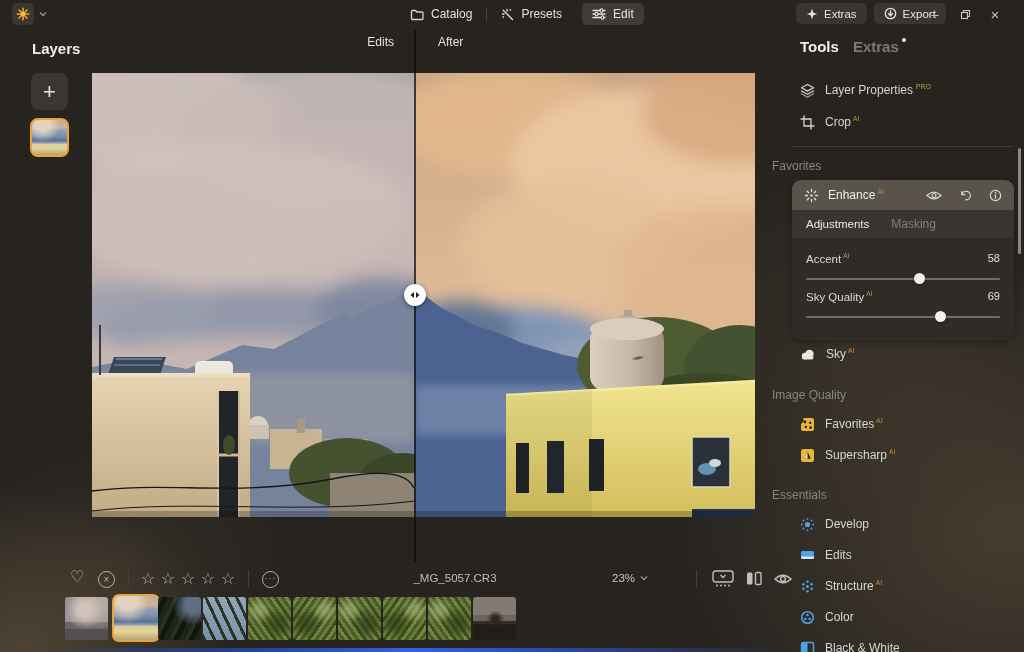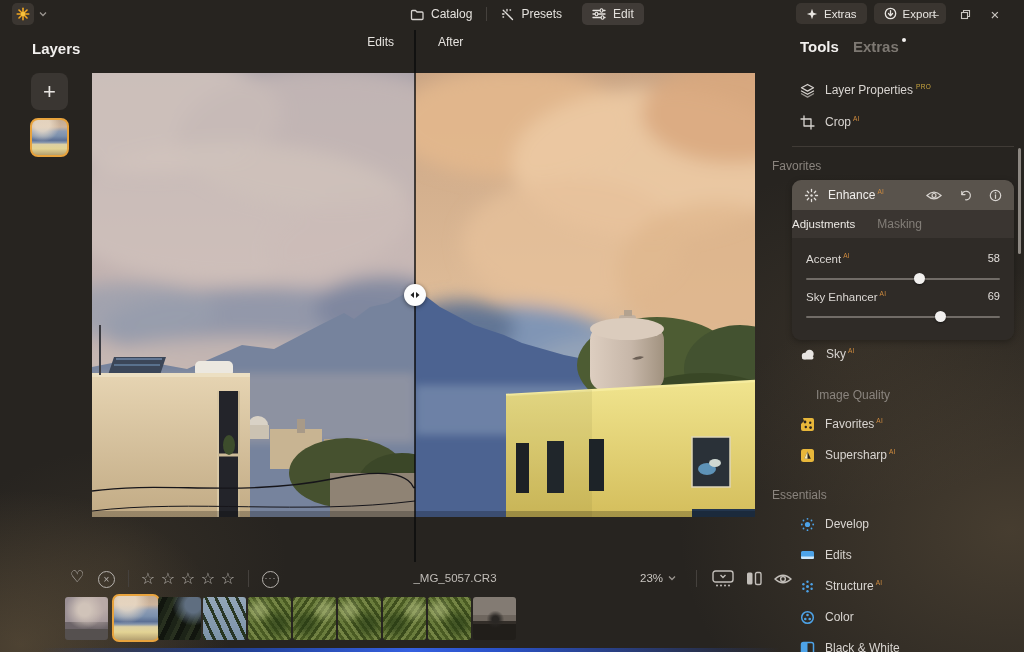--- a/index.html
+++ b/index.html
@@ -315,21 +315,21 @@
     </div>
     <div class="abs vdiv" style="left:128px;top:7px;height:17px;"></div>
     <div class="abs" style="left:138px;top:6px;">
       <span class="star">☆</span><span class="star">☆</span><span class="star">☆</span><span class="star">☆</span><span class="star">☆</span>
     </div>
     <div class="abs vdiv" style="left:248px;top:7px;height:17px;"></div>
     <div class="abs circ-ico" style="left:262px;top:8px;font-size:9px;letter-spacing:1px;">
       <span style="margin-top:-3px;">···</span>
     </div>
     <div class="abs" style="left:355px;top:9px;width:200px;text-align:center;font-size:11.5px;color:#c2beb9;">_MG_5057.CR3</div>
-    <div class="abs" style="left:612px;top:9px;display:flex;align-items:center;gap:5px;color:#cac6c1;font-size:11.5px;margin-left:28px;">
+    <div class="abs" style="left:612px;top:9px;display:flex;align-items:center;gap:5px;color:#cac6c1;font-size:11.5px;">
       <span>23%</span>
       <span class="ico">
         <svg width="8" height="6" viewBox="0 0 8 6">
             <polyline points="1,1.5 4,4.5 7,1.5" fill="none" stroke="#9a958f" stroke-width="1.3"></polyline>
           </svg>
       </span>
     </div>
     <div class="abs vdiv" style="left:696px;top:7px;height:17px;"></div>
     <span class="abs ico" style="left:712px;top:7px;">
       <svg width="22" height="17" viewBox="0 0 22 17">
@@ -434,34 +434,34 @@
           </svg>
         </span>
         <span class="ico" style="margin-left:8px;">
           <svg width="13" height="13" viewBox="0 0 14 14">
             <circle cx="7" cy="7" r="5.6" fill="none" stroke="#d8d4d0" stroke-width="1.3"></circle>
             <line x1="7" y1="6.3" x2="7" y2="10" stroke="#d8d4d0" stroke-width="1.3" stroke-linecap="round"></line>
             <circle cx="7" cy="4" r="0.9" fill="#d8d4d0"></circle>
           </svg>
         </span>
       </div>
-      <div style="height:28px;background:#3a3531;display:flex;align-items:center;padding:0 0;gap:22px;">
+      <div style="height:28px;background:#3a3531;display:flex;align-items:center;padding:0 14px;gap:22px;">
         <span style="font-size:11.5px;color:#ebe8e4;">Adjustments</span>
         <span style="font-size:12px;color:#837e78;">Masking</span>
       </div>
       <div style="height:102px;background:#2f2b27;position:relative;">
         <div class="abs" style="left:14px;top:14px;font-size:11.5px;color:#dcd8d4;">
           <span>Accent</span><span class="sup">AI</span>
         </div>
         <div class="abs" style="right:14px;top:14px;font-size:11px;color:#e2dedb;">58</div>
         <div class="track" style="top:40px;">
           <div class="thumbk" style="left: calc(58% - 5px);"></div>
         </div>
         <div class="abs" style="left:14px;top:52px;font-size:11.5px;color:#dcd8d4;">
-          <span>Sky Enhancer</span><span class="sup">AI</span>
+          <span>Sky Quality</span><span class="sup">AI</span>
         </div>
         <div class="abs" style="right:14px;top:52px;font-size:11px;color:#e2dedb;">69</div>
         <div class="track" style="top:78px;">
           <div class="thumbk" style="left: calc(69% - 5px);"></div>
         </div>
       </div>
     </div>
 
     <div class="side-row" style="top:344px;">
       <span class="ico">
@@ -469,21 +469,21 @@
           <g fill="#e8e5e2">
               <circle cx="5" cy="8" r="3.2"></circle>
               <circle cx="9.5" cy="6" r="4.2"></circle>
               <rect x="2" y="8" width="11.5" height="3.4" rx="1.7"></rect>
             </g>
         </svg>
       </span>
       <span class="side-label"><span>Sky</span><span class="sup">AI</span></span>
     </div>
 
-    <div class="section-label" style="top:388px;margin-left:44px;">Image Quality</div>
+    <div class="section-label" style="top:388px;">Image Quality</div>
 
     <div class="side-row" style="top:414px;">
       <span class="ico">
         <svg width="15" height="15" viewBox="0 0 15 15">
           <path d="M3,1 h9 a2,2 0 0 1 2,2 v9 a2,2 0 0 1 -2,2 h-9 a2,2 0 0 1 -2,-2 v-5 l3,-3 Z" fill="#e8b73a"></path>
           <circle cx="5" cy="5" r="1.4" fill="#2a2520"></circle>
             <circle cx="10.2" cy="5.8" r="1.2" fill="#2a2520"></circle>
           <circle cx="5.8" cy="10" r="1.2" fill="#2a2520"></circle>
             <circle cx="10.6" cy="10.6" r="1.4" fill="#2a2520"></circle>
         </svg>

